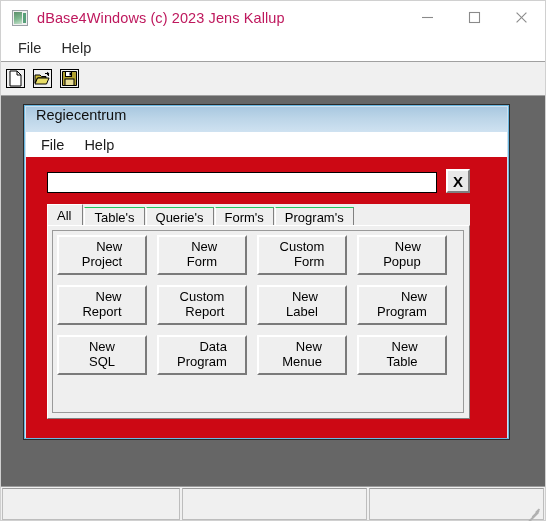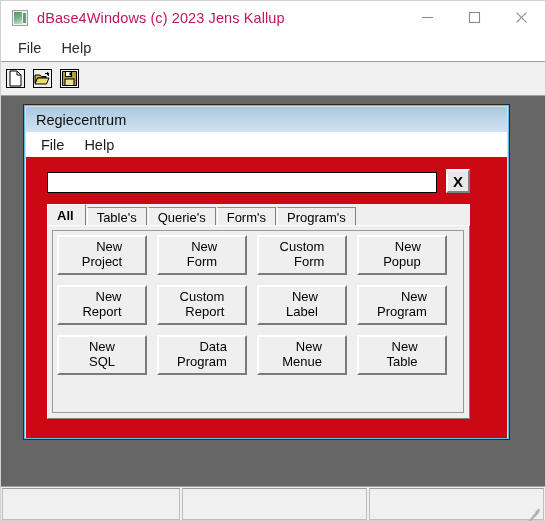--- a/index.html
+++ b/index.html
@@ -121,21 +121,21 @@
     width: 485px; height: 334px;
     background: #cfe0ee;
     border: 1px solid #6ab7e0;
     box-shadow: 0 0 0 1px #2a2a2a;
   }
   #child-titlebar {
     position: absolute;
     left: 1px; top: 1px;
     width: 481px; height: 25px;
     background: linear-gradient(to bottom,#a9c8e0 0%,#bcd5e8 45%,#cfe2f1 100%);
-    display: flex; align-items: center;
+    display: flex; 
   }
   #child-title {
     font-size: 14.5px;
     color: #101010;
     padding-left: 10px;
     white-space: nowrap;
   }
   #child-menubar {
     position: absolute;
     left: 1px; top: 26px;
@@ -211,21 +211,21 @@
     color: #000;
     display: flex; align-items: center;
     background: #efefef;
     border-top: 1px solid #22c55e;
     border-left: 1px solid #ffffff;
     border-right: 1px solid #808080;
     white-space: nowrap;
   }
   .tab.selected {
     height: 22px;
-    font-weight: bold;
+    font-weight: normal;
     border-top: 1px solid #ffffff;
     border-left: 1px solid #ffffff;
     border-right: 1px solid #808080;
     background: #efefef;
     padding: 0 11px 0 9px;
   }
   #tab-page {
     position: absolute;
     left: 0; top: 21px;
     width: 423px; height: 194px;

